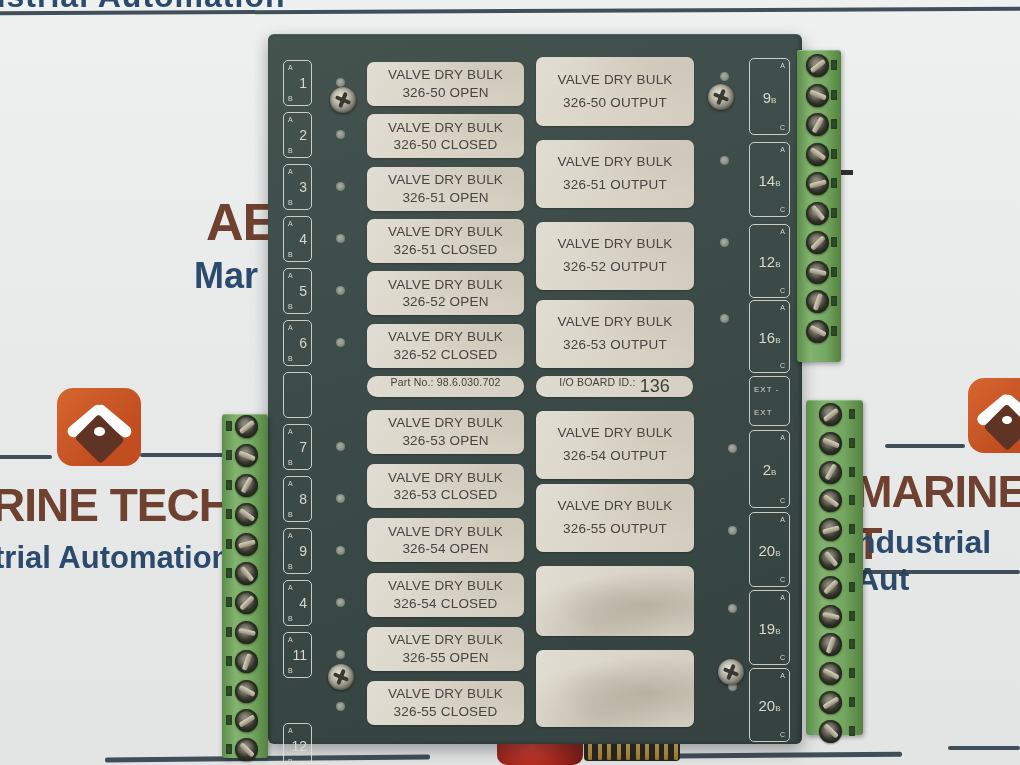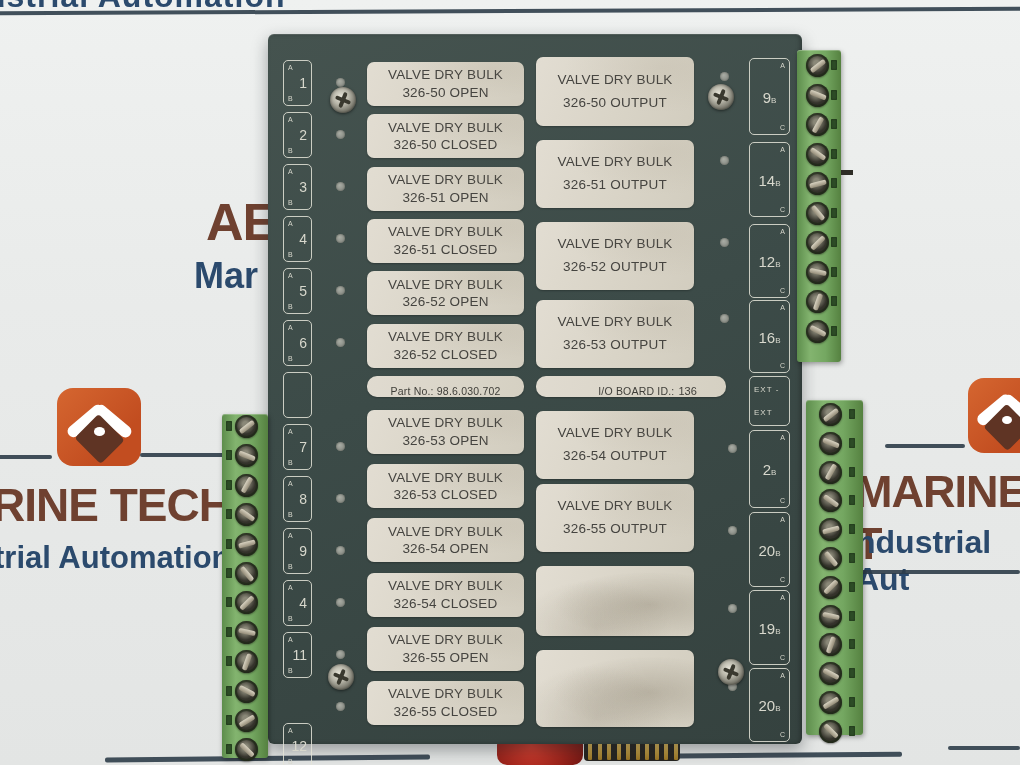--- a/index.html
+++ b/index.html
@@ -53,24 +53,24 @@
     display:flex;flex-direction:column;justify-content:center;
     font-size:13.5px;line-height:1.3;letter-spacing:.2px;
     box-shadow:0 1px 2px rgba(0,0,0,.25);}
   .plabel.tall{line-height:1.7;}
   .plabel::after{content:"";position:absolute;inset:0;border-radius:inherit;
     background:radial-gradient(ellipse at 80% 15%,rgba(130,118,95,.10),transparent 55%);}
   .plabel.stained::after{background:
     radial-gradient(ellipse at 72% 55%,rgba(110,100,80,.28),transparent 60%),
     radial-gradient(ellipse at 38% 88%,rgba(110,100,80,.20),transparent 55%);}
   .pill{position:absolute;background:linear-gradient(105deg,#e0dbd0,#d5d0c2);border-radius:10px;
-    color:#3f3e39;display:flex;align-items:flex-end;justify-content:center;
+    color:#3f3e39;display:flex;align-items:flex-start;justify-content:center;
     box-shadow:0 1px 2px rgba(0,0,0,.25);}
   .pill .pfx{font-size:10.5px;letter-spacing:.2px;}
-  .pill .big{font-size:11px;margin-left:4px;}
+  .pill .big{font-size:18px;margin-left:4px;}
 
   .screw{position:absolute;width:26px;height:26px;border-radius:50%;
     background:radial-gradient(circle at 42% 38%,#e8e6da 0%,#b9b7aa 35%,#6f6e63 72%,#4a493f 100%);
     box-shadow:0 1px 3px rgba(0,0,0,.5), inset 0 0 3px rgba(0,0,0,.45);}
   .screw::before,.screw::after{content:"";position:absolute;background:#3a392f;left:50%;top:50%;border-radius:2px;}
   .screw::before{width:16px;height:4px;transform:translate(-50%,-50%) rotate(22deg);}
   .screw::after{width:4px;height:16px;transform:translate(-50%,-50%) rotate(22deg);}
 
   
   .gblock{position:absolute;z-index:3;border-radius:3px;
@@ -347,21 +347,21 @@
           <span class="corner tr-a">A</span>
           <div class="mid"><span>20</span><span class="subB">B</span></div>
           <span class="corner tr-c">C</span>
         </div>
         <div class="led" style="left: 460px; top: 648px;"></div>
       </div>
 
     <div class="pill" style="left:99px;top:342px;width:157px;height:21px;">
       <span class="pfx">Part No.: 98.6.030.702</span>
     </div>
-    <div class="pill" style="left:268px;top:342px;width:157px;height:21px;padding-left:33px;">
+    <div class="pill" style="left:268px;top:342px;width:157px;height:21px;">
       <span class="pfx">I/O BOARD ID.:</span>
       <span class="big">136</span>
     </div>
 
     <div class="screw" style="left:62px;top:53px;"></div>
     <div class="screw" style="left:60px;top:630px;"></div>
     <div class="screw" style="left:440px;top:50px;"></div>
     <div class="screw" style="left:450px;top:625px;"></div>
   </div>
 

